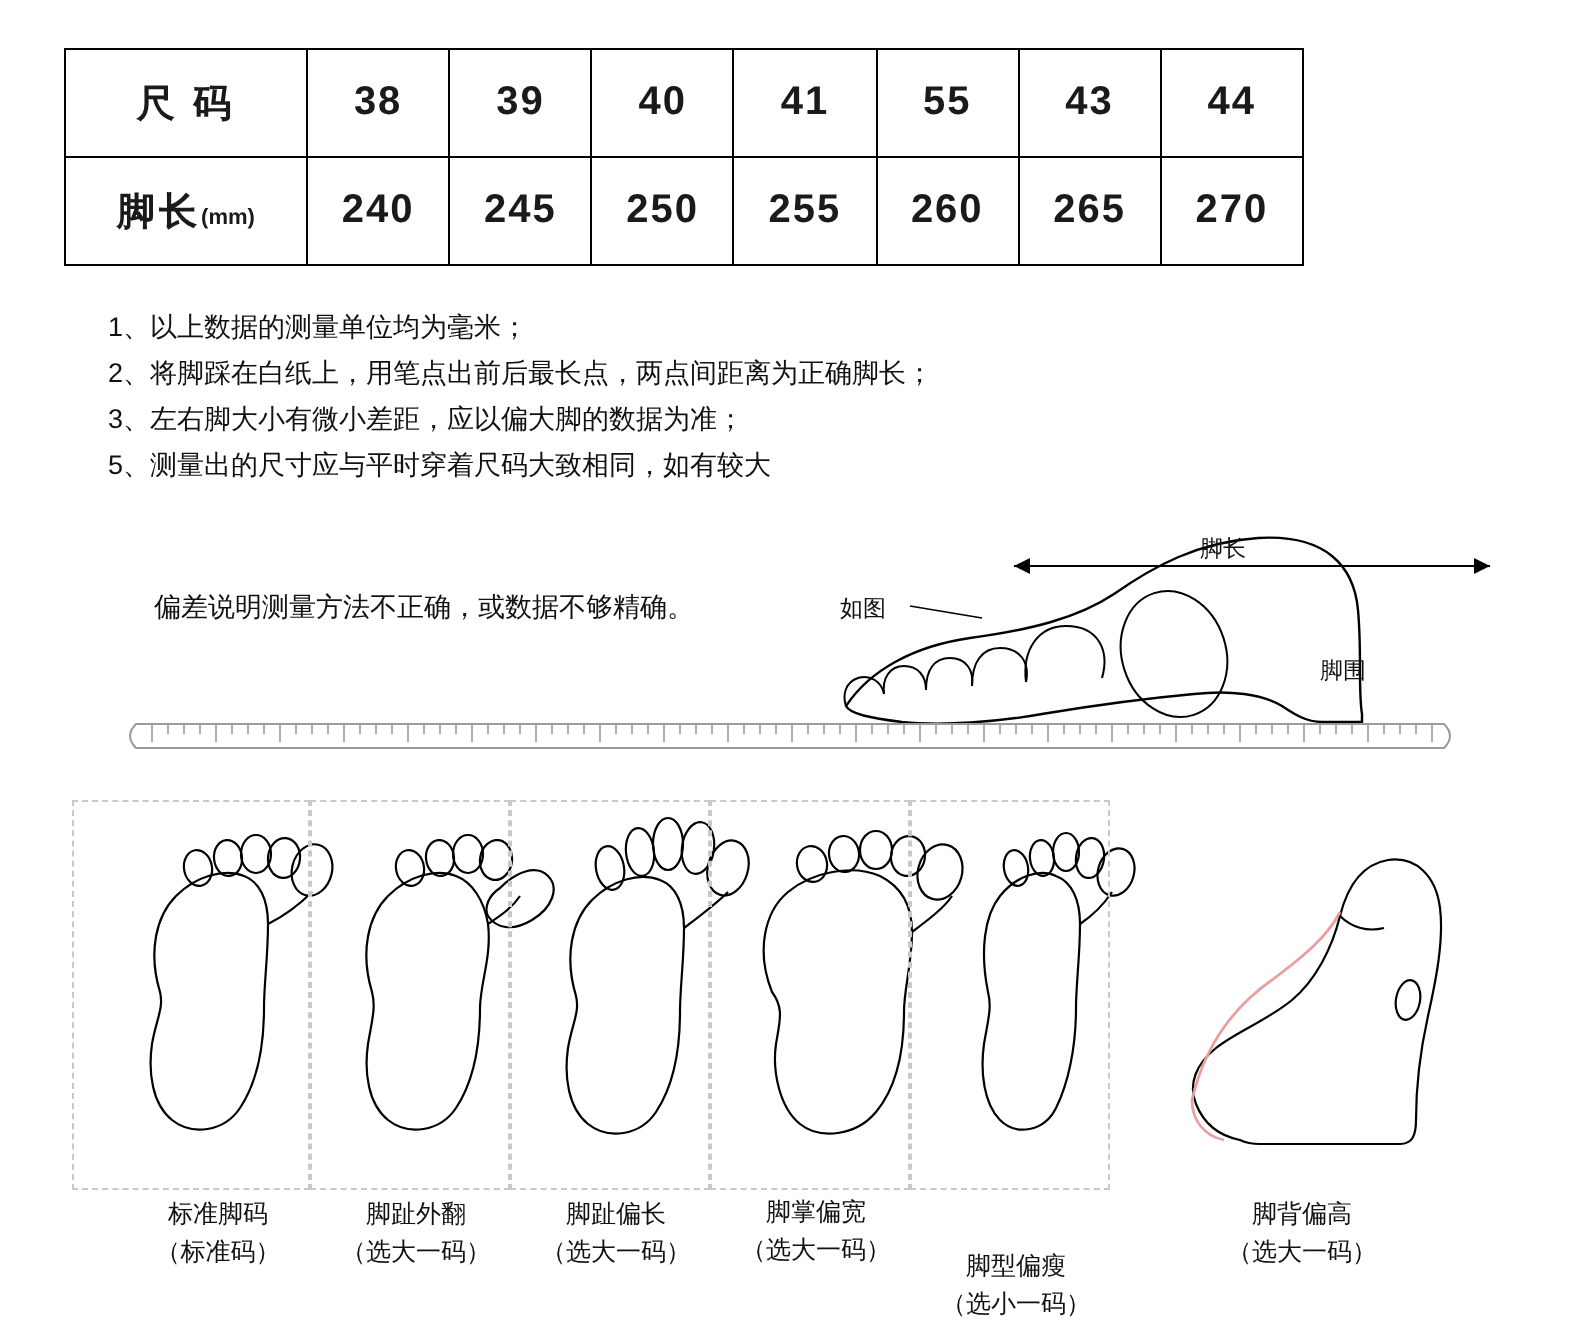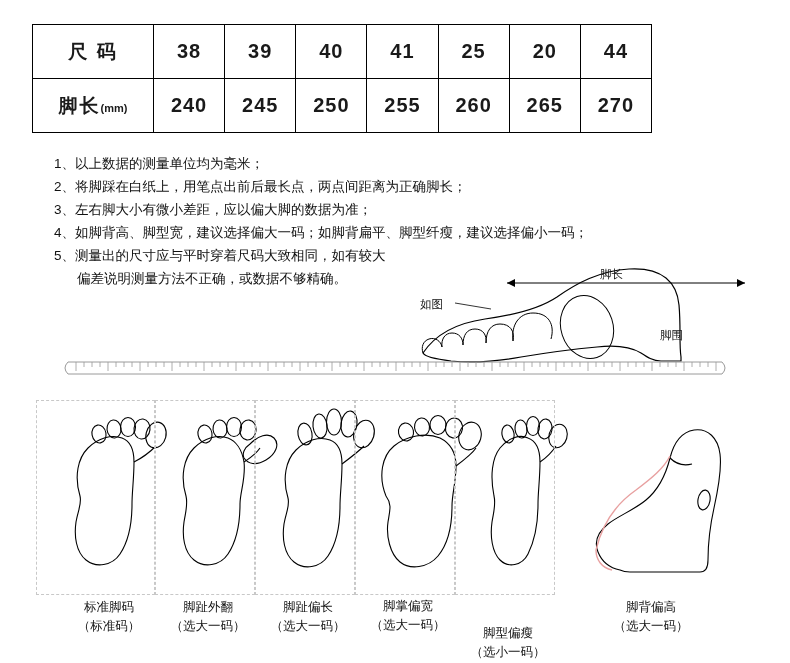--- a/index.html
+++ b/index.html
@@ -61,20 +61,21 @@
     display: inline-block;
   }
   .notes .note-wrap {
     white-space: normal;
     width: 400px;
   }
   .notes .note-cont {
     display: block;
     padding-left: 23px;
     white-space: nowrap;
+    margin-top: 48px;
   }
 
   
   .foot-diagram {
     position: absolute;
     left: 415px;
     top: 265px;
     width: 370px;
     height: 115px;
   }
@@ -134,42 +135,41 @@
 <body>
 
 <table class="size-table">
   <tbody>
       <tr>
     <td class="head"><span>尺 码</span></td>
     <td><span>38</span></td>
     <td><span>39</span></td>
     <td><span>40</span></td>
     <td><span>41</span></td>
-    <td><span>25</span></td>
-    <td><span>20</span></td>
+    <td><span>55</span></td>
+    <td><span>43</span></td>
     <td><span>44</span></td>
   </tr>
   <tr>
     <td class="head"><span>脚长</span><span class="unit">(mm)</span></td>
     <td><span>240</span></td>
     <td><span>245</span></td>
     <td><span>250</span></td>
     <td><span>255</span></td>
     <td><span>260</span></td>
     <td><span>265</span></td>
     <td><span>270</span></td>
   </tr>
 </tbody>
   </table>
 
 <div class="notes">
   <div class="note"><span class="idx">1、</span><span>以上数据的测量单位均为毫米；</span></div>
   <div class="note"><span class="idx">2、</span><span>将脚踩在白纸上，用笔点出前后最长点，两点间距离为正确脚长；</span></div>
   <div class="note"><span class="idx">3、</span><span>左右脚大小有微小差距，应以偏大脚的数据为准；</span></div>
-  <div class="note"><span class="idx">4、</span><span>如脚背高、脚型宽，建议选择偏大一码；如脚背扁平、脚型纤瘦，建议选择偏小一码；</span></div>
   <div class="note note-wrap"><span class="idx">5、</span><span>测量出的尺寸应与平时穿着尺码大致相同，如有较大</span><span class="note-cont">偏差说明测量方法不正确，或数据不够精确。</span></div>
 </div>
 
 <div class="foot-diagram">
   <svg width="370" height="115" viewBox="0 0 370 115">
 
     <path d="M8,88 C20,70 42,58 70,54 C100,50 124,44 142,32 C162,18 184,6 214,4 C248,2 262,18 264,40 C266,62 264,80 266,92 L266,96 L246,96 C238,96 232,92 226,88 C216,82 200,80 182,82 C160,84 130,88 106,92 C84,96 56,98 36,96 C20,94 10,92 8,88 Z" fill="none" stroke="#000" stroke-width="1.2"></path>
 
     <path d="M8,88 C6,82 8,76 14,74 C20,72 26,76 27,82" fill="none" stroke="#000" stroke-width="1"></path>
     <path d="M27,82 C26,74 30,68 37,68 C44,68 48,73 48,80" fill="none" stroke="#000" stroke-width="1"></path>

